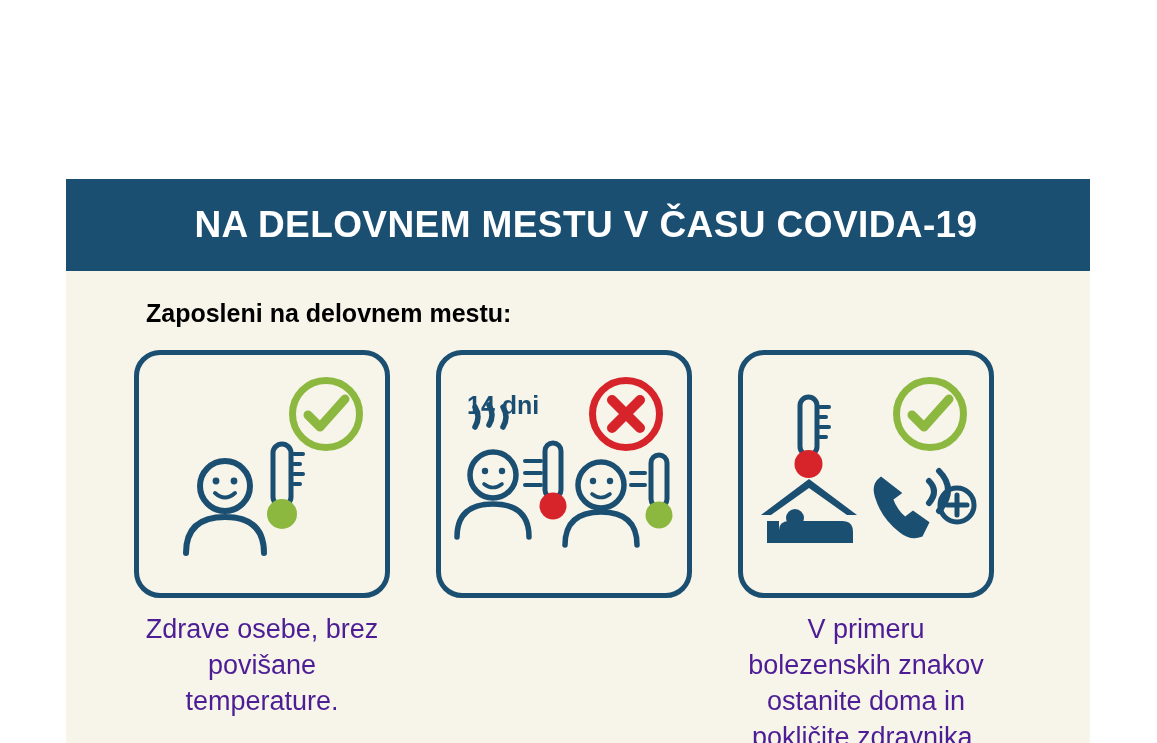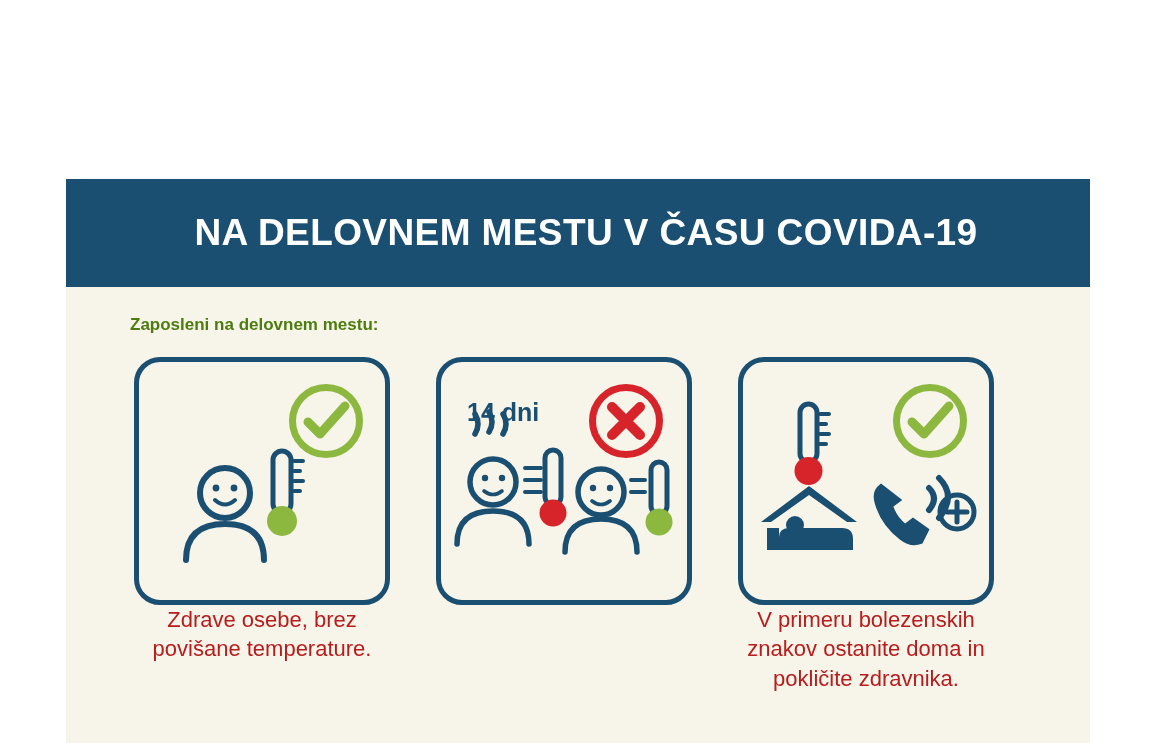--- a/index.html
+++ b/index.html
@@ -16,38 +16,38 @@
   }
   .poster {
     position: absolute;
     left: 66px;
     top: 179px;
     width: 1024px;
     height: 564px;
     background: #f7f4e9;
   }
   .poster-header {
-    height: 108px;
+    height: 92px;
     background: #1b4f72;
     display: flex;
     align-items: center;
     justify-content: center;
     padding-left: 16px;
   }
   .poster-title {
     color: #ffffff;
     font-size: 37px;
     font-weight: bold;
     letter-spacing: 0.4px;
     text-align: center;
   }
   .section-subtitle {
-    margin: 28px 0 0 64px;
-    color: #4d7c0f;
-    font-size: 17px;
+    margin: 28px 0 0 80px;
+    color: #000000;
+    font-size: 25px;
     font-weight: bold;
   }
   .cards {
     display: flex;
     justify-content: flex-start;
     gap: 46px;
     margin: 22px 0 0 68px;
   }
   .card {
     width: 256px;
@@ -55,23 +55,24 @@
   .card-box {
     width: 256px;
     height: 248px;
     border: 5px solid #1b4f72;
     border-radius: 26px;
     background: #f7f4e9;
     position: relative;
     box-sizing: border-box;
   }
   .card-caption {
+    margin-top: 14px;
     text-align: center;
-    color: #b91c1c;
-    font-size: 22px;
+    color: #4c1d95;
+    font-size: 27px;
     line-height: 1.33;
   }
   .badge {
     position: absolute;
     width: 74px;
     height: 74px;
     border-radius: 50%;
     box-sizing: border-box;
   }
   .badge.ok {

